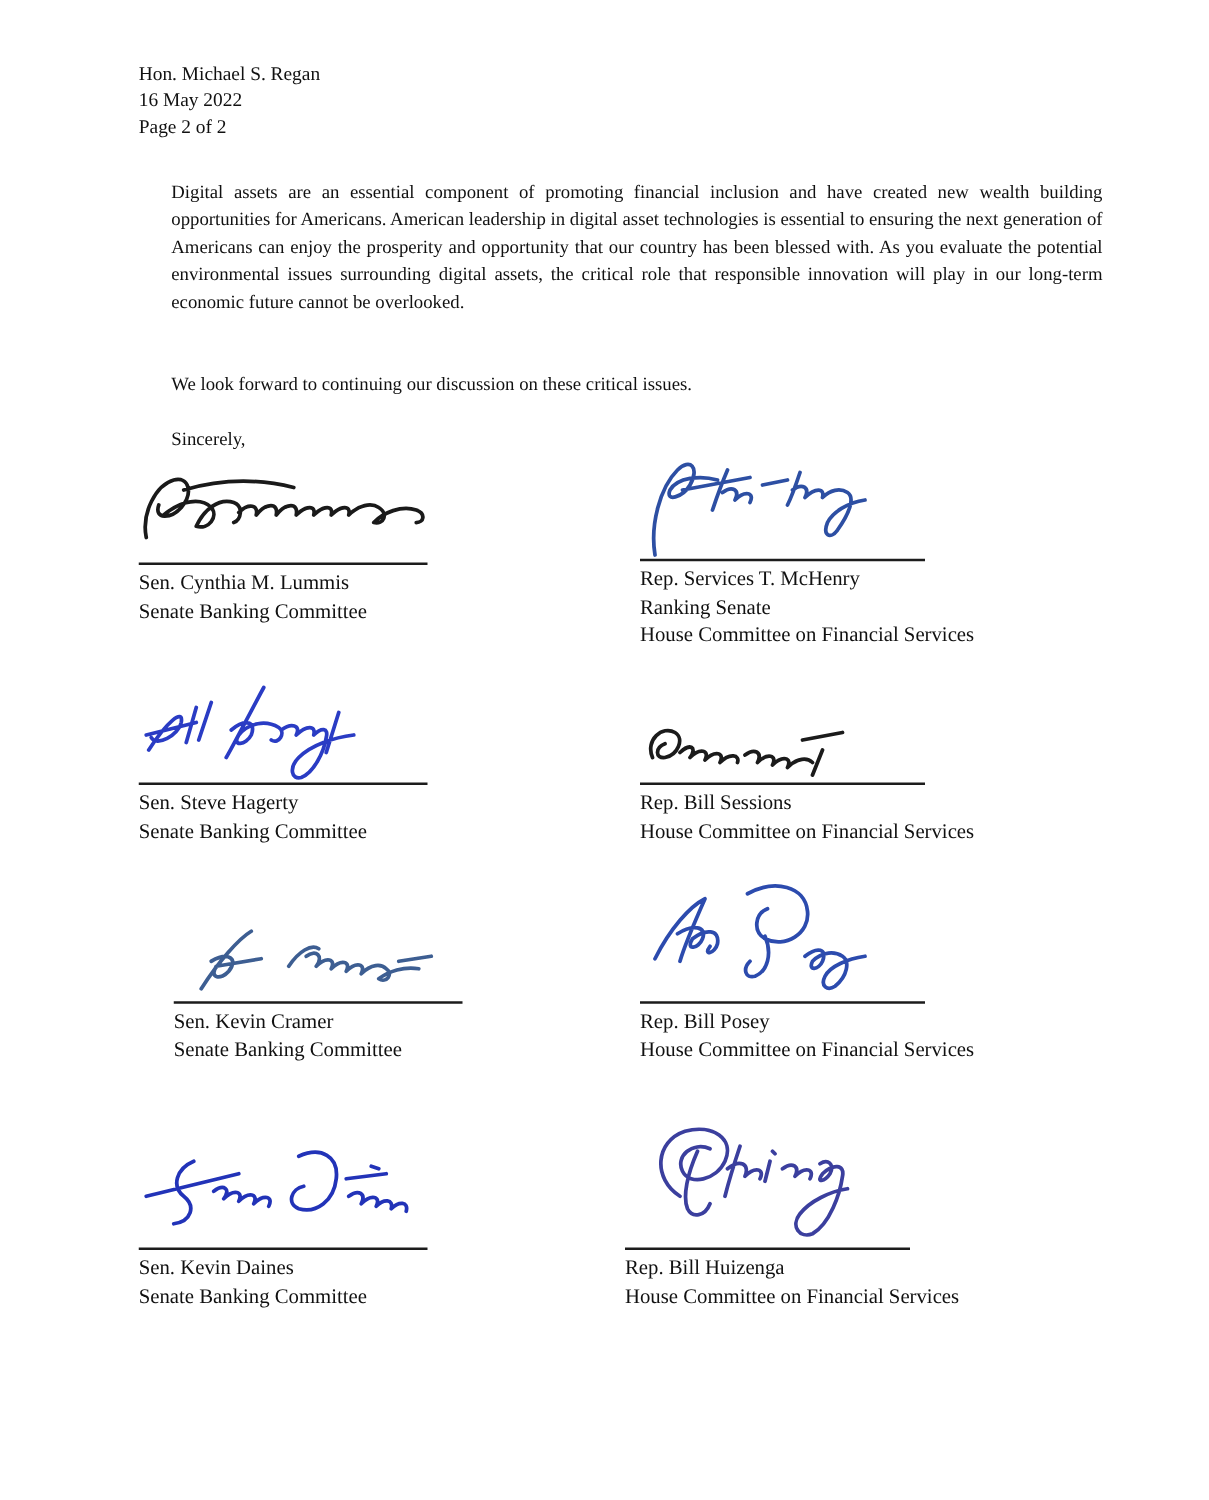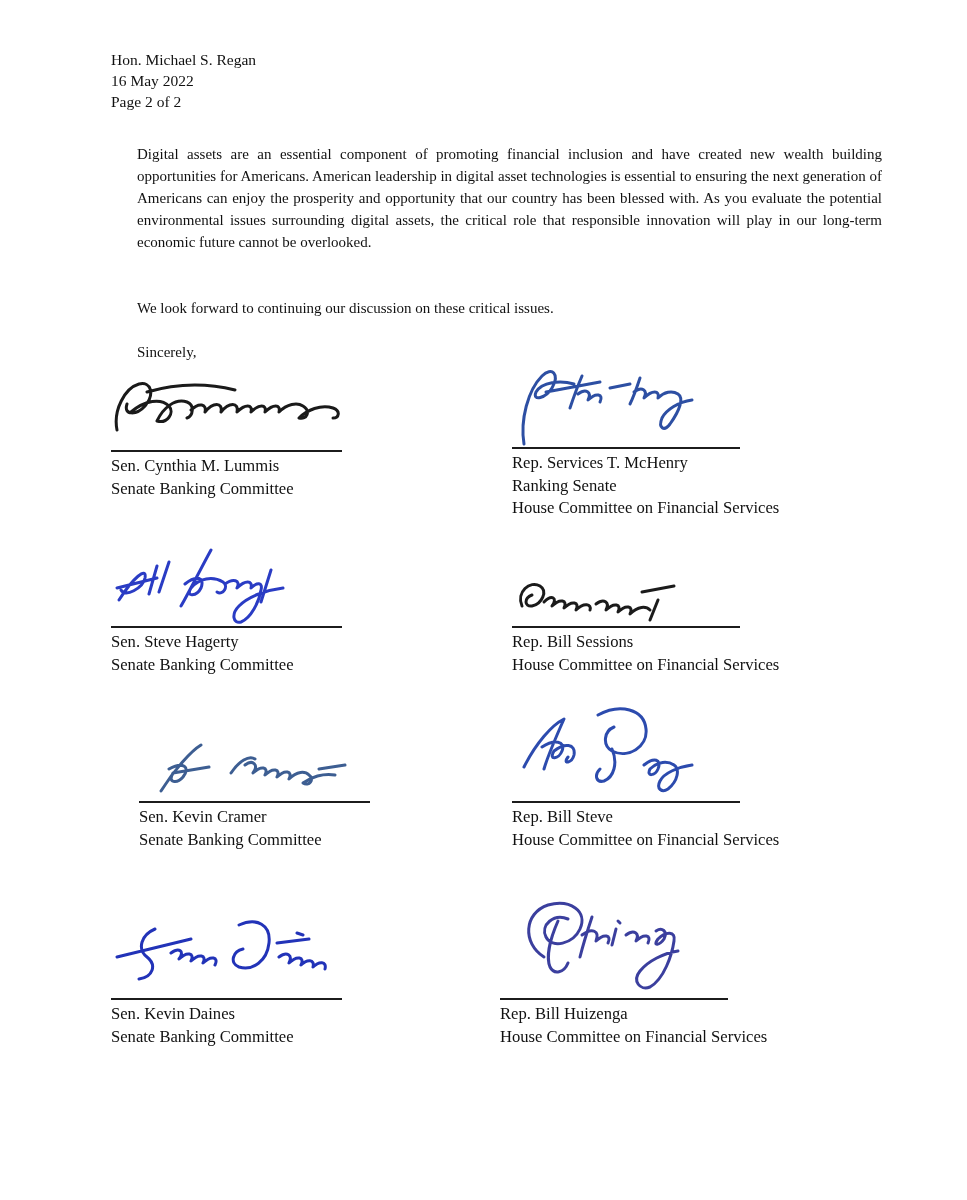--- a/index.html
+++ b/index.html
@@ -85,21 +85,21 @@
     <div class="sig-name">Sen. Kevin Cramer</div>
 
     <div class="sig-org">Senate Banking Committee</div>
   </div>
 
   <div class="sig-block" style="left:512px;top:701px;width:320px;">
     <svg class="sig-art" width="235" height="100" viewBox="0 0 235 100">
       <path d="M12,66 C24,42 40,24 52,18 C44,36 36,54 32,68 M30,46 C42,38 54,40 50,50 C47,58 36,60 42,50 C52,42 64,42 62,54 C60,62 50,64 56,56 M86,14 C108,2 132,8 134,28 C136,46 116,58 100,50 C90,44 92,30 102,26 M100,48 C106,62 102,76 92,80 C84,82 82,74 88,68 M132,64 C142,56 150,58 146,68 C143,75 134,76 138,68 C146,60 156,60 162,64 C168,68 166,80 156,88 C150,92 144,88 148,80 C152,72 166,66 180,64" stroke="#2c4bae"></path>
     </svg>
     <div class="sig-rule rule-r"></div>
-    <div class="sig-name">Rep. Bill Steve</div>
+    <div class="sig-name">Rep. Bill Posey</div>
 
     <div class="sig-org">House Committee on Financial Services</div>
   </div>
 
   <div class="sig-block" style="left:111px;top:913px;width:250px;">
     <svg class="sig-art" width="235" height="85" viewBox="0 0 235 85">
       <path d="M6,44 L80,26 M44,16 C30,22 26,36 36,44 C46,52 42,64 28,66 M60,40 C68,34 74,38 68,46 C76,38 84,40 80,48 C88,40 96,42 92,50 C100,42 108,44 104,52 M128,12 C146,4 160,12 158,30 C156,48 142,58 128,54 C118,50 122,38 132,36 M166,30 L198,26 M168,44 C176,38 182,42 178,50 C186,42 194,44 190,52 C196,46 204,46 202,54 C208,48 216,48 214,56 M186,20 L192,22" stroke="#2233b8"></path>
     </svg>
     <div class="sig-rule rule-l"></div>
     <div class="sig-name">Sen. Kevin Daines</div>

